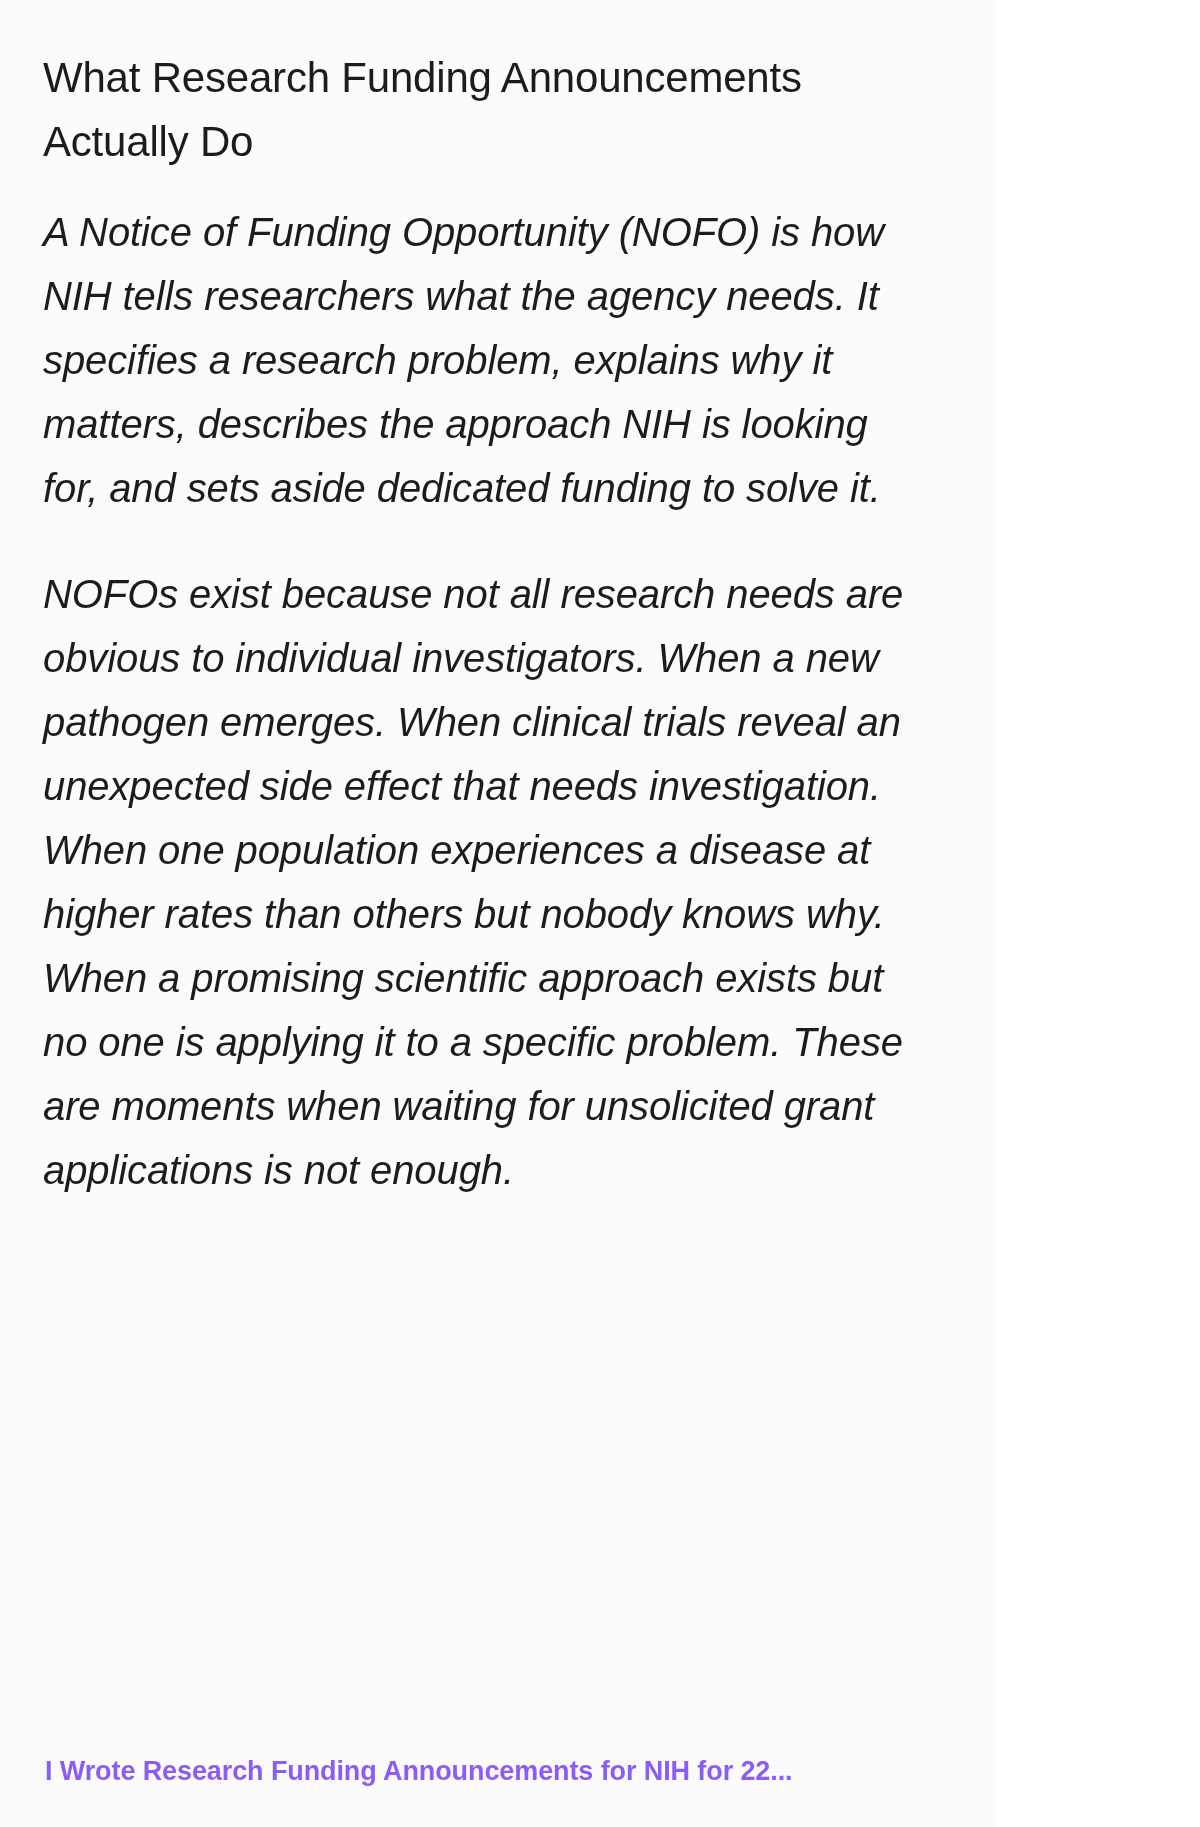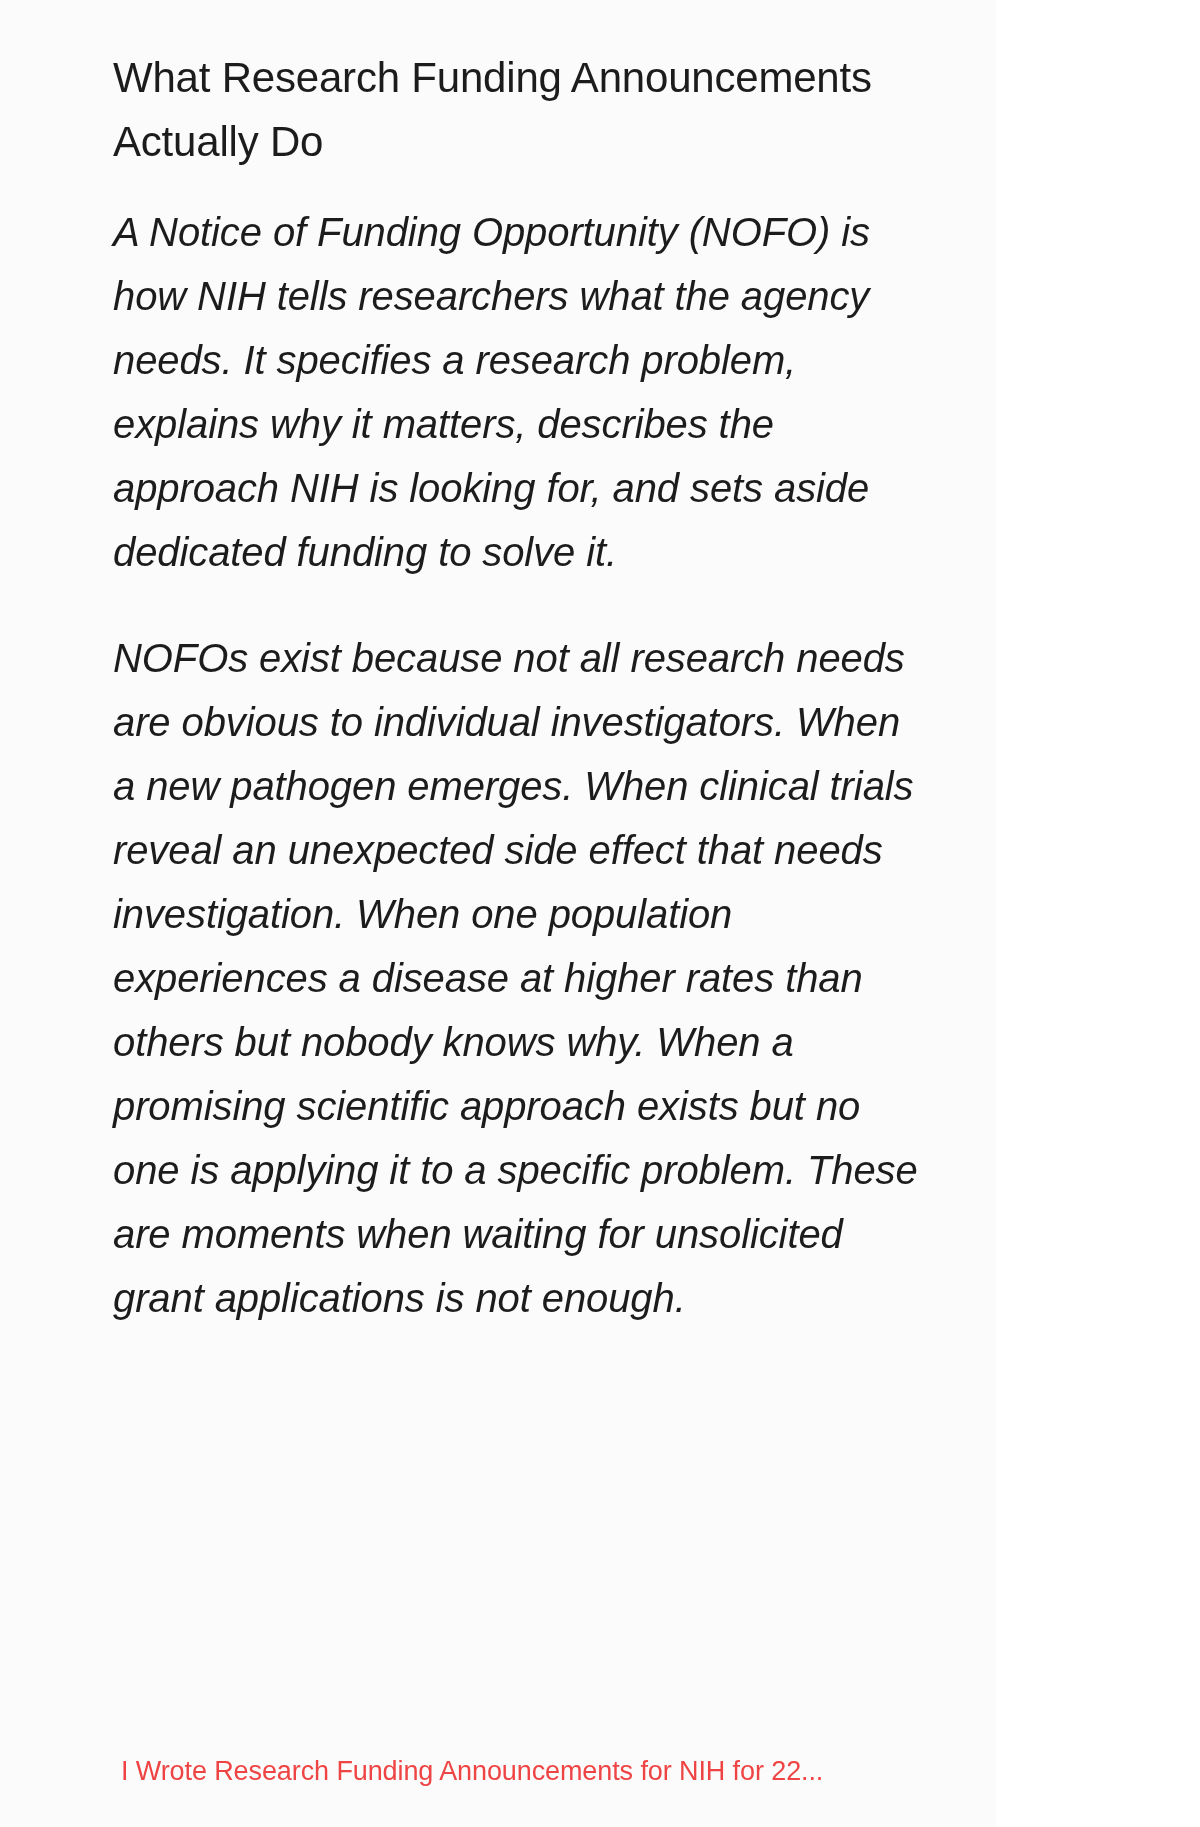--- a/index.html
+++ b/index.html
@@ -12,21 +12,21 @@
     min-height: 1827px;
     font-family: "Liberation Sans", sans-serif;
     color: #1a1a1a;
     -webkit-font-smoothing: antialiased;
   }
   .page {
     width: 996px;
     min-height: 1827px;
     box-sizing: border-box;
     background: #fbfbfb;
-    padding: 46px 78px 30px 113px;
+    padding: 46px 78px 30px 43px;
     display: flex;
     flex-direction: column;
   }
   .article-title {
     font-size: 42px;
     line-height: 1.52;
     font-weight: 400;
     color: #1c1c1c;
     letter-spacing: -0.2px;
     margin: 0 0 26px 0;
@@ -46,25 +46,25 @@
     max-width: 1060px;
   }
   .paragraph:last-child {
     margin-bottom: 0;
   }
   .source-block {
     margin-top: 62px;
   }
   .source-title {
     font-size: 27px;
-    font-weight: 400;
-    color: #ef4444;
+    font-weight: 700;
+    color: #8b5cf6;
     letter-spacing: -0.1px;
     line-height: 1.35;
-    margin: 0 0 8px 8px;
+    margin: 0 0 8px 2px;
     white-space: nowrap;
     overflow: hidden;
     text-overflow: ellipsis;
     max-width: 1050px;
   }
   .source-domain {
     font-size: 27px;
     font-weight: 400;
     color: #3d3d3d;
     line-height: 1.35;

